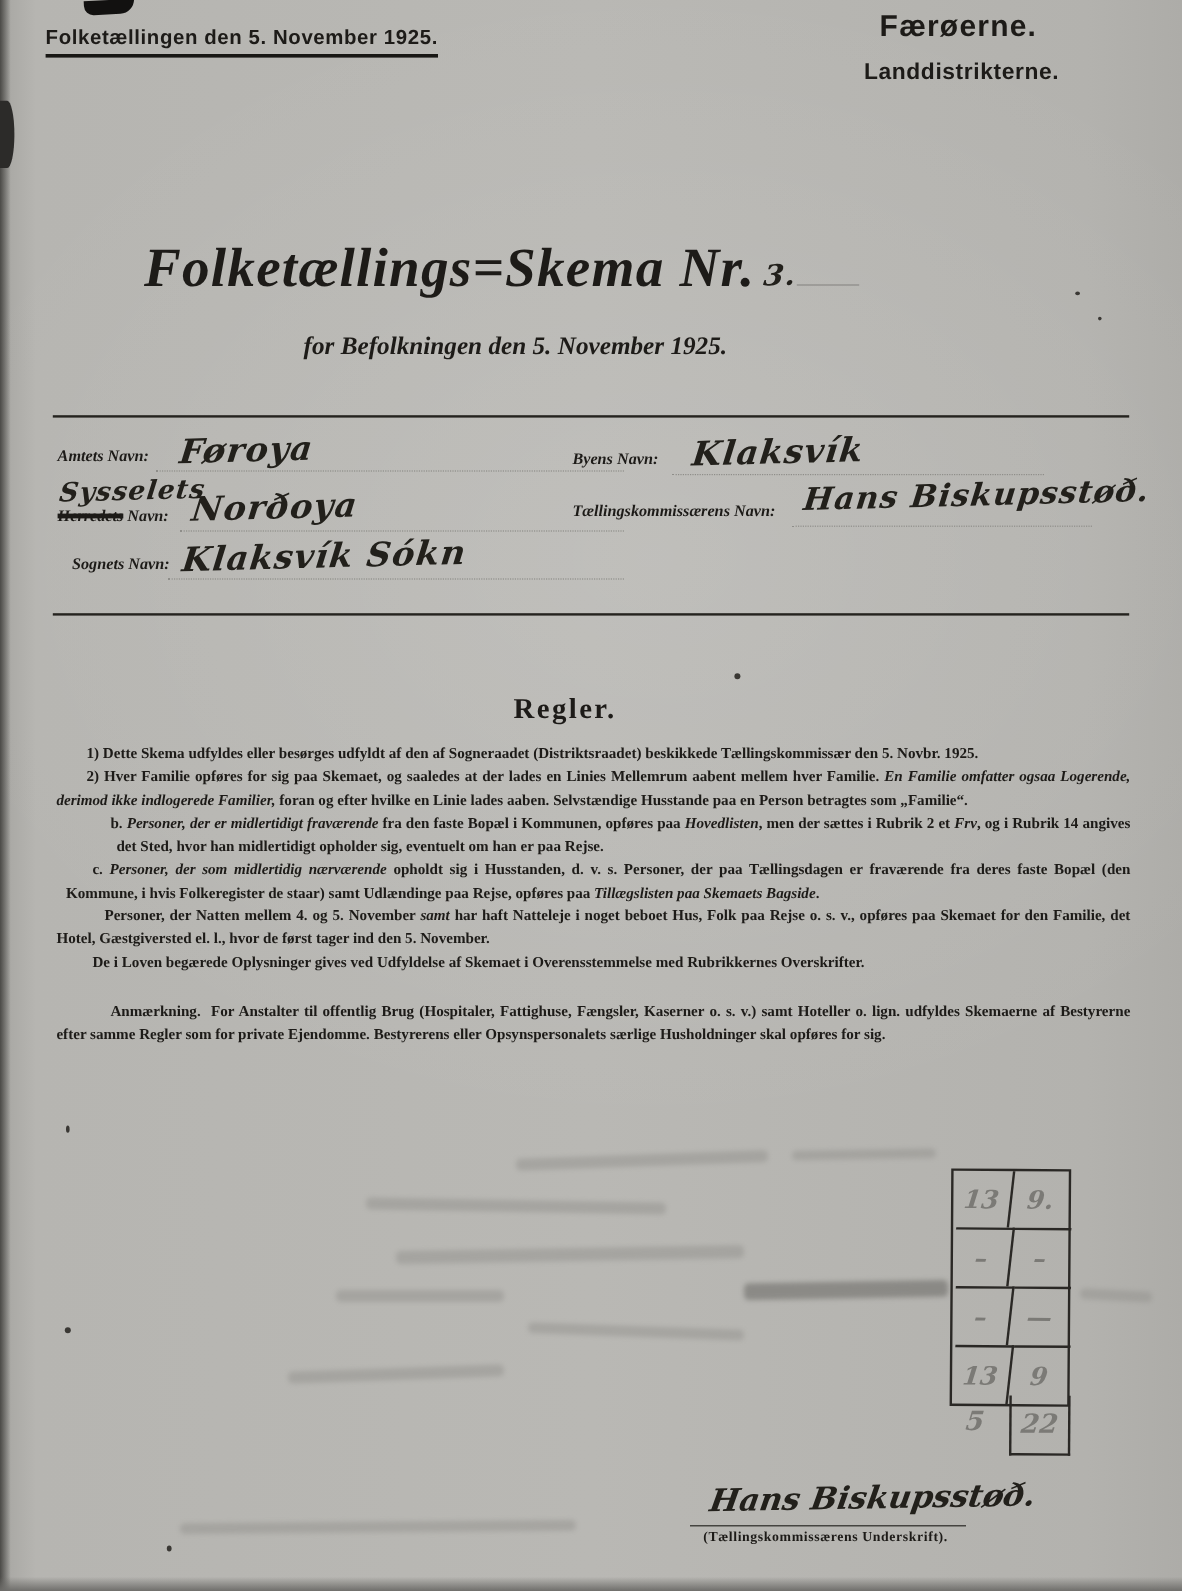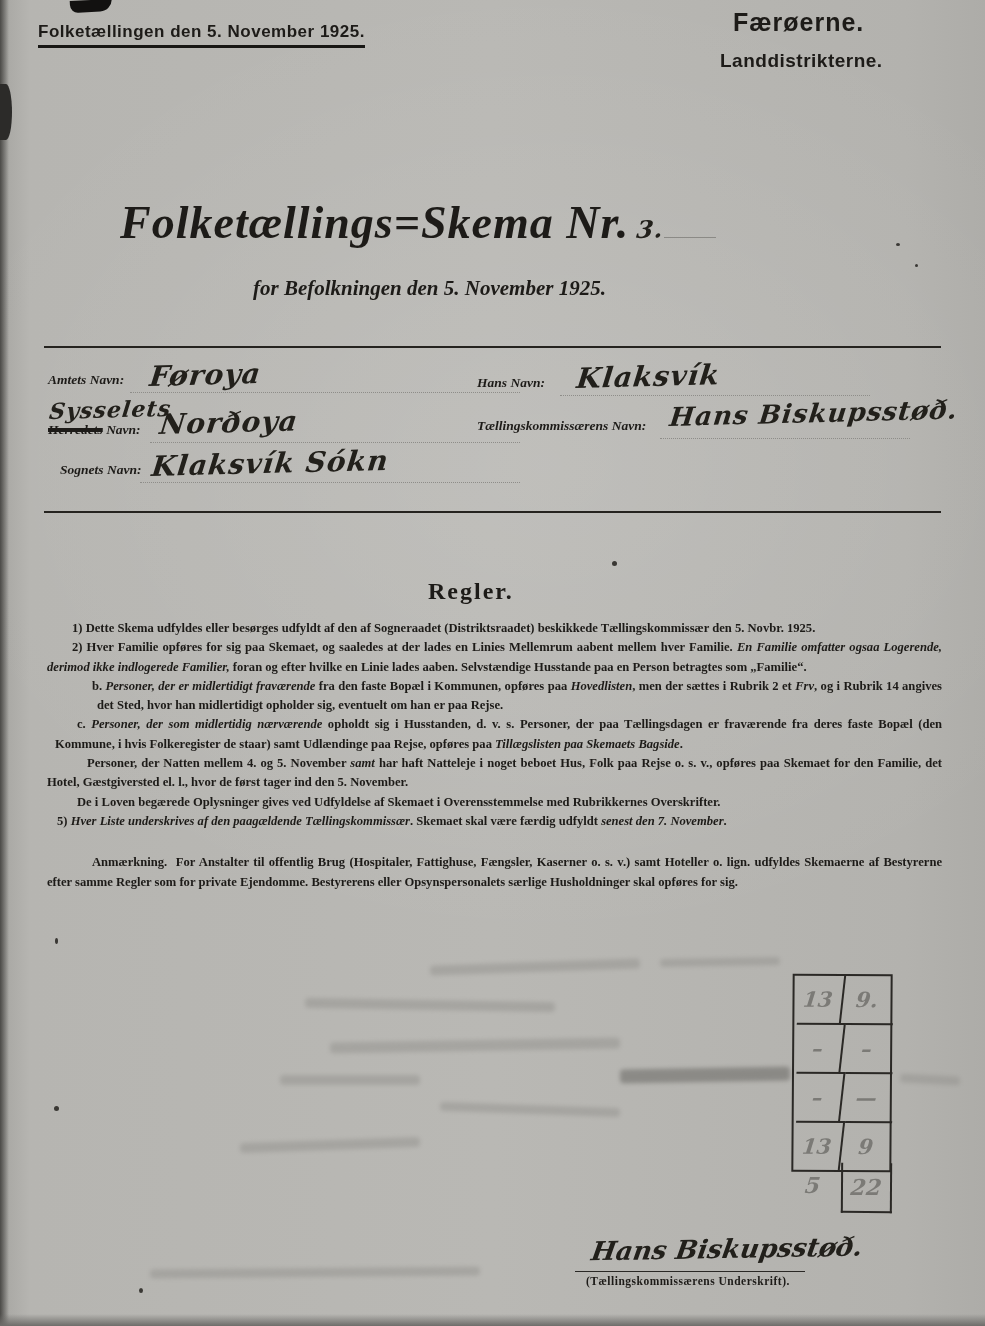--- a/index.html
+++ b/index.html
@@ -104,38 +104,37 @@
 
   <div class="abs script" style="left:48px;top:398px;font-size:22px;">Sysselets</div>
   <div class="abs field-label" style="left:48px;top:422px;"><span class="struck">Herredets</span> <span>Navn:</span></div>
   <div class="abs fill-line" style="left:150px;top:442px;width:370px;"></div>
   <div class="abs script" style="left:158px;top:408px;font-size:28px;">Norðoya</div>
 
   <div class="abs field-label" style="left:60px;top:462px;">Sognets Navn:</div>
   <div class="abs fill-line" style="left:140px;top:482px;width:380px;"></div>
   <div class="abs script" style="left:150px;top:450px;font-size:28px;">Klaksvík Sókn</div>
 
-  <div class="abs field-label" style="left:477px;top:375px;">Hans Navn:</div>
+  <div class="abs field-label" style="left:477px;top:375px;">Byens Navn:</div>
   <div class="abs fill-line" style="left:560px;top:395px;width:310px;"></div>
   <div class="abs script" style="left:575px;top:362px;font-size:28px;">Klaksvík</div>
 
   <div class="abs field-label" style="left:477px;top:418px;">Tællingskommissærens Navn:</div>
   <div class="abs fill-line" style="left:660px;top:438px;width:250px;"></div>
   <div class="abs script" style="left:668px;top:402px;font-size:26px;">Hans Biskupsstøð.</div>
 
   <div class="abs regler" style="left:428px;top:578px;">Regler.</div>
 
   <div class="abs rules" style="left:47px;top:619px;width:895px;">
     <p style="text-indent:25px;">1) Dette Skema udfyldes eller besørges udfyldt af den af Sogneraadet (Distriktsraadet) beskikkede Tællingskommissær den 5. Novbr. 1925.</p>
     <p style="text-indent:25px;">2) Hver Familie opføres for sig paa Skemaet, og saaledes at der lades en Linies Mellemrum aabent mellem hver Familie. <i>En Familie omfatter ogsaa Logerende, derimod ikke indlogerede Familier,</i> foran og efter hvilke en Linie lades aaben. Selvstændige Husstande paa en Person betragtes som „Familie“.</p>
     <p style="padding-left:50px;text-indent:-5px;">b. <i>Personer, der er midlertidigt fraværende</i> fra den faste Bopæl i Kommunen, opføres paa <i>Hovedlisten</i>, men der sættes i Rubrik 2 et <i>Frv</i>, og i Rubrik 14 angives det Sted, hvor han midlertidigt opholder sig, eventuelt om han er paa Rejse.</p>
     <p style="padding-left:8px;text-indent:22px;">c. <i>Personer, der som midlertidig nærværende</i> opholdt sig i Husstanden, d. v. s. Personer, der paa Tællingsdagen er fraværende fra deres faste Bopæl (den Kommune, i hvis Folkeregister de staar) samt Udlændinge paa Rejse, opføres paa <i>Tillægslisten paa Skemaets Bagside</i>.</p>
     <p style="text-indent:40px;">Personer, der Natten mellem 4. og 5. November <i>samt</i> har haft Natteleje i noget beboet Hus, Folk paa Rejse o. s. v., opføres paa Skemaet for den Familie, det Hotel, Gæstgiversted el. l., hvor de først tager ind den 5. November.</p>
     <p style="text-indent:30px;">De i Loven begærede Oplysninger gives ved Udfyldelse af Skemaet i Overensstemmelse med Rubrikkernes Overskrifter.</p>
-    <p style="text-indent:10px;">5) <i>Hver Liste underskrives af den paagældende Tællingskommissær</i>. Skemaet skal være færdig udfyldt <i>senest den 7. November</i>.</p>
     <p style="text-indent:45px;margin-top:22px;"><b>Anmærkning.</b>&nbsp; For Anstalter til offentlig Brug (Hospitaler, Fattighuse, Fængsler, Kaserner o. s. v.) samt Hoteller o. lign. udfyldes Skemaerne af Bestyrerne efter samme Regler som for private Ejendomme. Bestyrerens eller Opsynspersonalets særlige Husholdninger skal opføres for sig.</p>
   </div>
 
   <div class="abs tally" style="left:792px;top:974px;">
     <div class="row">
       <div class="cell l pencil">13</div>
       <div class="cell pencil">9.</div>
     </div>
     <div class="row">
       <div class="cell l pencil">–</div>

